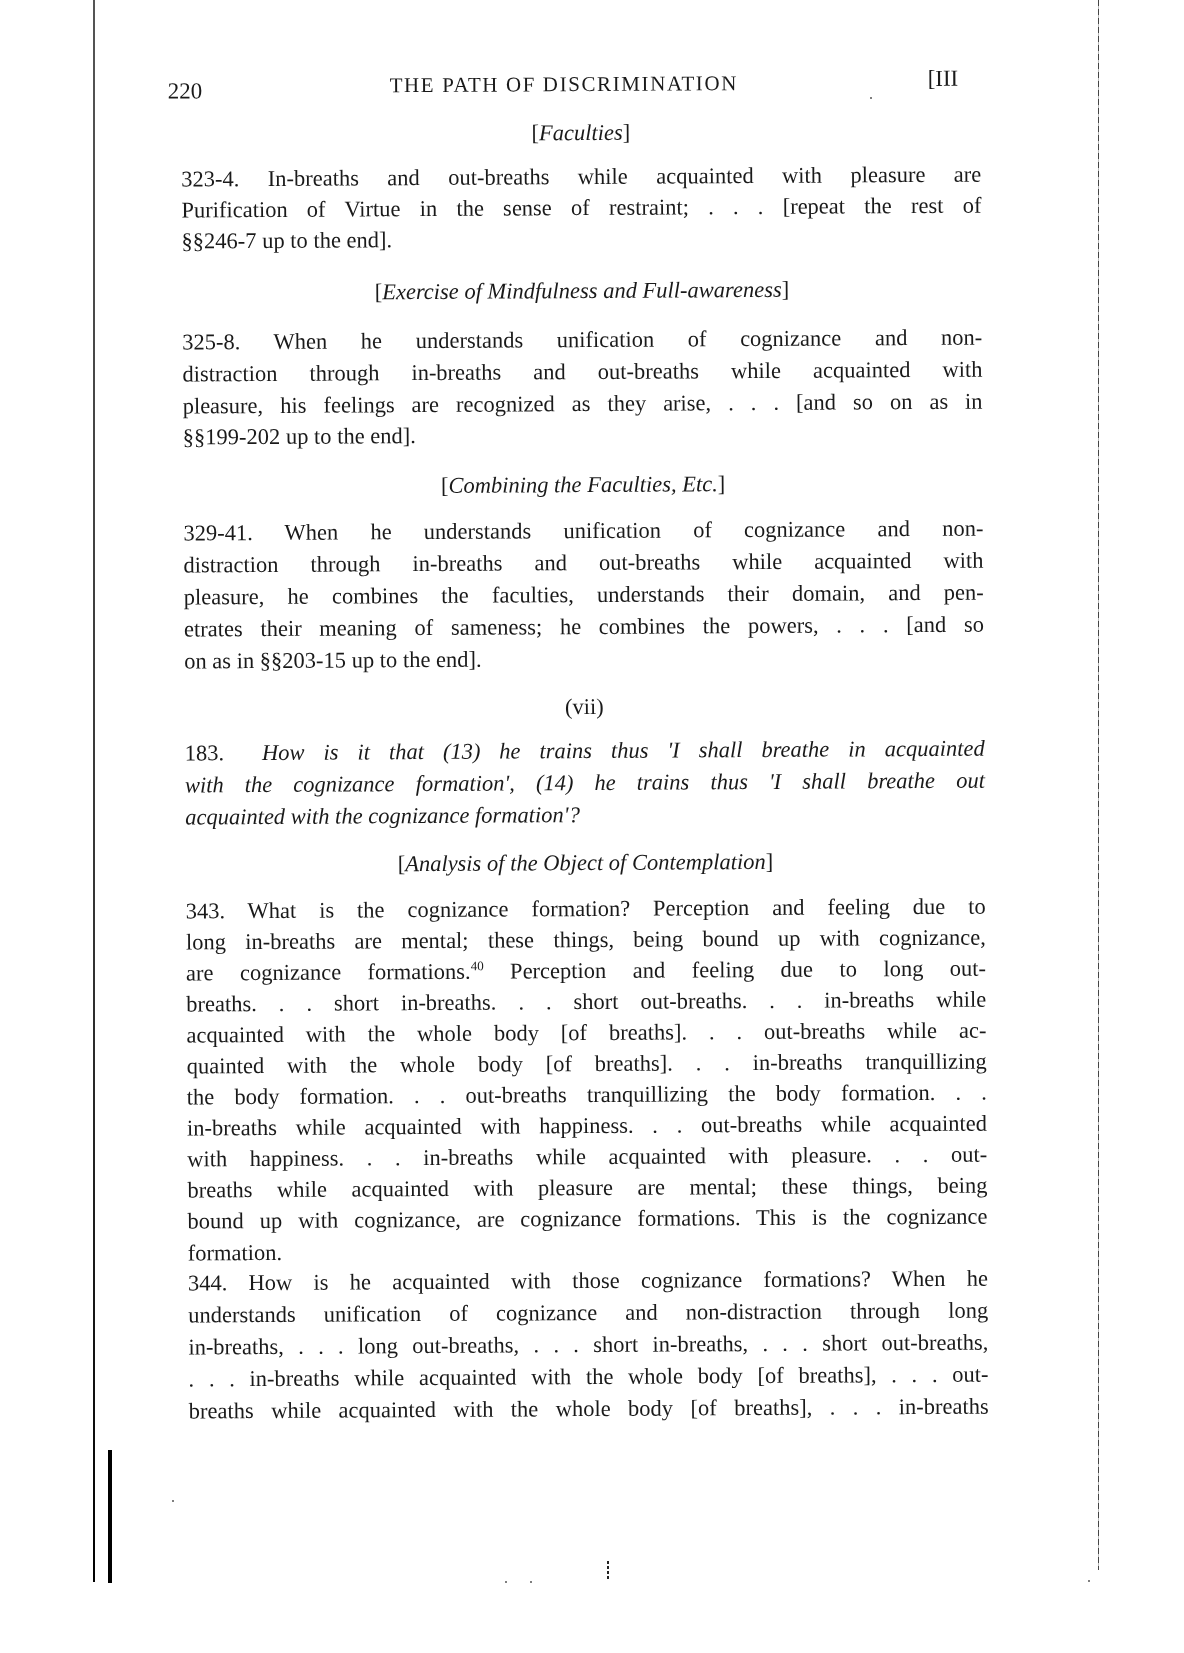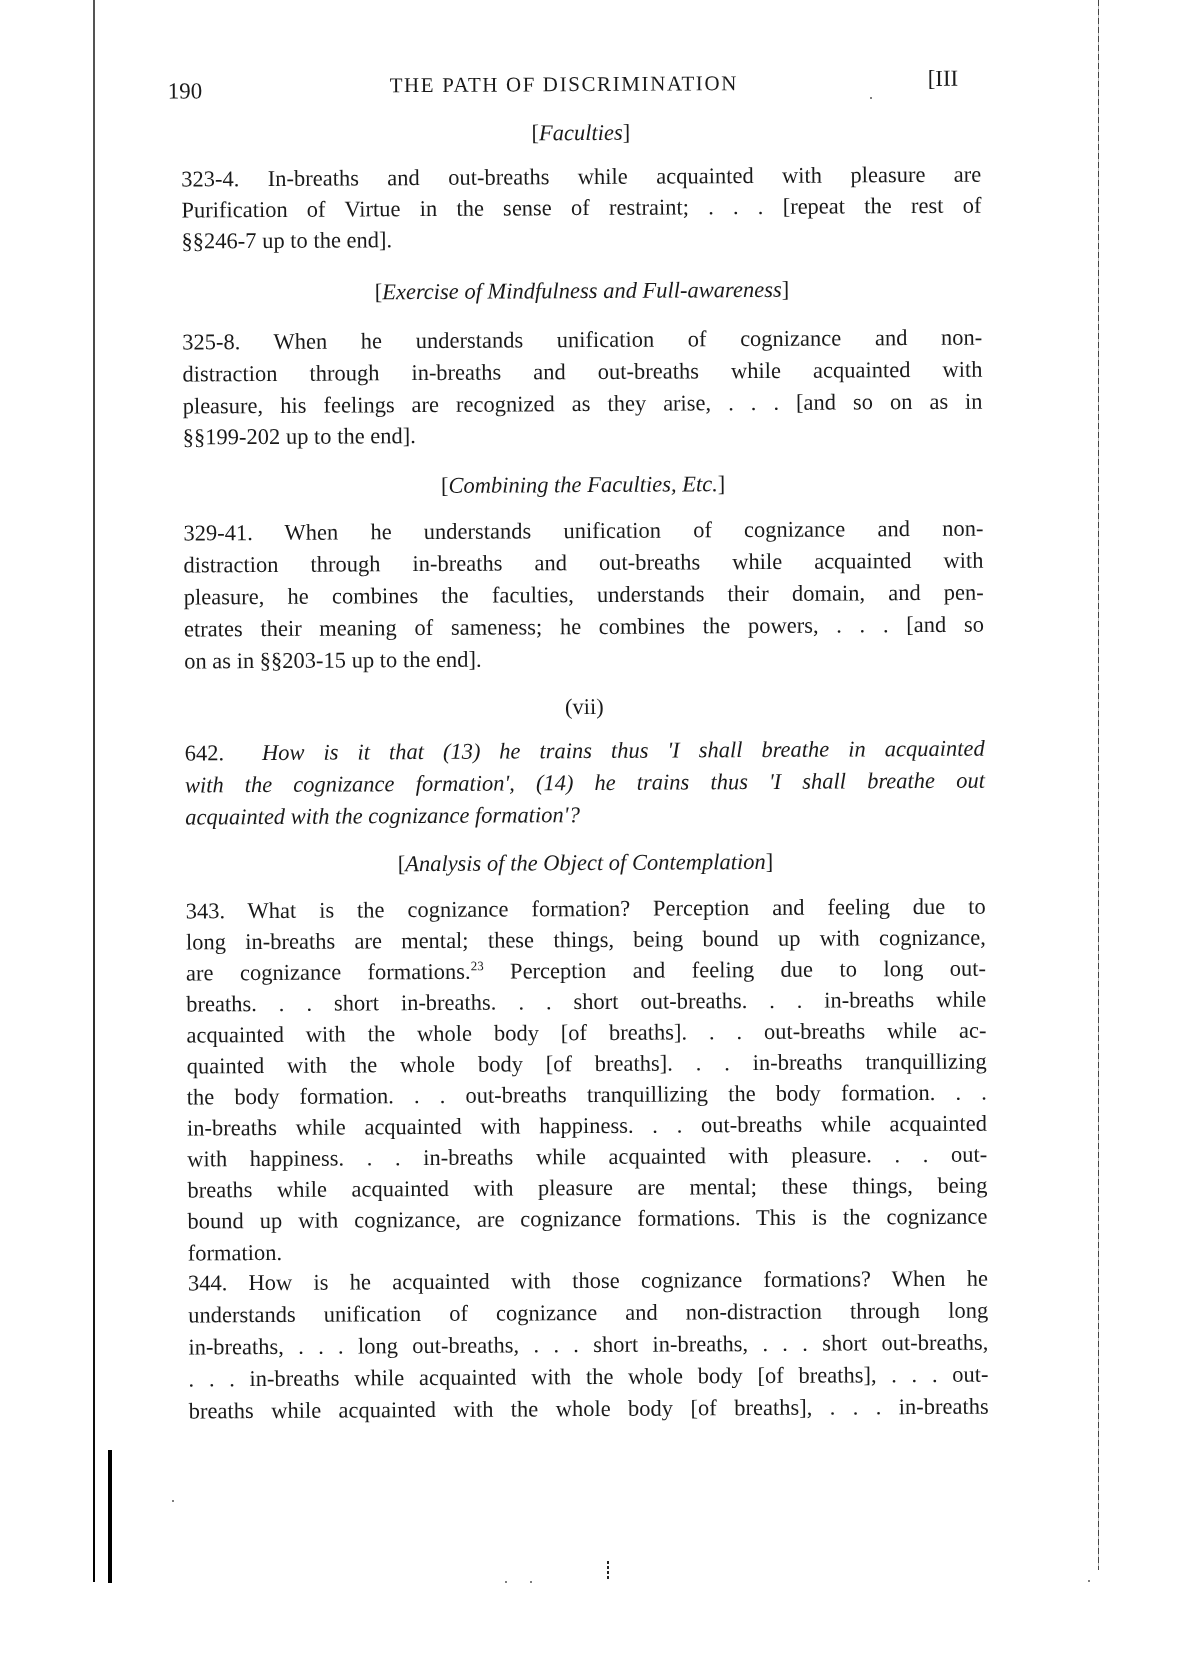--- a/index.html
+++ b/index.html
@@ -123,21 +123,21 @@
 </head>
 <body>
 
 <div class="scan-border-left"></div>
 <div class="scan-border-left-thick"></div>
 <div class="scan-border-right"></div>
 
 <div class="page">
 
   <div class="running-head">
-    <span class="folio">190</span>
+    <span class="folio">220</span>
     <span class="running-title">THE PATH OF DISCRIMINATION</span>
     <span class="chapter-mark">[III</span>
   </div>
 
   <div class="heading" style="top:118px;">
     <span class="bracket">[</span><span>Faculties</span><span class="bracket">]</span>
   </div>
   <div class="line" style="top:162px;">323-4.  In-breaths and out-breaths while acquainted with pleasure are</div>
   <div class="line" style="top:193px;">Purification of Virtue in the sense of restraint; . . . [repeat the rest of</div>
   <div class="line last" style="top:224px;">§§246-7 up to the end].</div>
@@ -155,33 +155,33 @@
   </div>
   <div class="line" style="top:516px;">329-41.  When he understands unification of cognizance and non-</div>
   <div class="line" style="top:548px;">distraction through in-breaths and out-breaths while acquainted with</div>
   <div class="line" style="top:580px;">pleasure, he combines the faculties, understands their domain, and pen-</div>
   <div class="line" style="top:612px;">etrates their meaning of sameness; he combines the powers, . . . [and so</div>
   <div class="line last" style="top:644px;">on as in §§203-15 up to the end].</div>
 
   <div class="center" style="top:692px;">(vii)</div>
 
   <div class="line" style="top:736px;">
-    <span>642.</span>&nbsp;&nbsp;<span class="it">How is it that (13) he trains thus 'I shall breathe in acquainted</span>
+    <span>183.</span>&nbsp;&nbsp;<span class="it">How is it that (13) he trains thus 'I shall breathe in acquainted</span>
   </div>
   <div class="line it" style="top:768px;">with the cognizance formation', (14) he trains thus 'I shall breathe out</div>
   <div class="line it last" style="top:800px;">acquainted with the cognizance formation'?</div>
 
   <div class="heading" style="top:848px;">
     <span class="bracket">[</span><span>Analysis of the Object of Contemplation</span><span class="bracket">]</span>
   </div>
 
   <div class="line" style="top:894px;">343.  What is the cognizance formation? Perception and feeling due to</div>
   <div class="line" style="top:925px;">long in-breaths are mental; these things, being bound up with cognizance,</div>
   <div class="line" style="top:956px;">
-    <span>are cognizance formations.</span><sup>23</sup><span> Perception and feeling due to long out-</span>
+    <span>are cognizance formations.</span><sup>40</sup><span> Perception and feeling due to long out-</span>
   </div>
   <div class="line" style="top:987px;">breaths. . . short in-breaths. . . short out-breaths. . . in-breaths while</div>
   <div class="line" style="top:1018px;">acquainted with the whole body [of breaths]. . . out-breaths while ac-</div>
   <div class="line" style="top:1049px;">quainted with the whole body [of breaths]. . . in-breaths tranquillizing</div>
   <div class="line" style="top:1080px;">the body formation. . . out-breaths tranquillizing the body formation. . .</div>
   <div class="line" style="top:1111px;">in-breaths while acquainted with happiness. . . out-breaths while acquainted</div>
   <div class="line" style="top:1142px;">with happiness. . . in-breaths while acquainted with pleasure. . . out-</div>
   <div class="line" style="top:1173px;">breaths while acquainted with pleasure are mental; these things, being</div>
   <div class="line" style="top:1204px;">bound up with cognizance, are cognizance formations. This is the cognizance</div>
   <div class="line last" style="top:1236px;">formation.</div>

